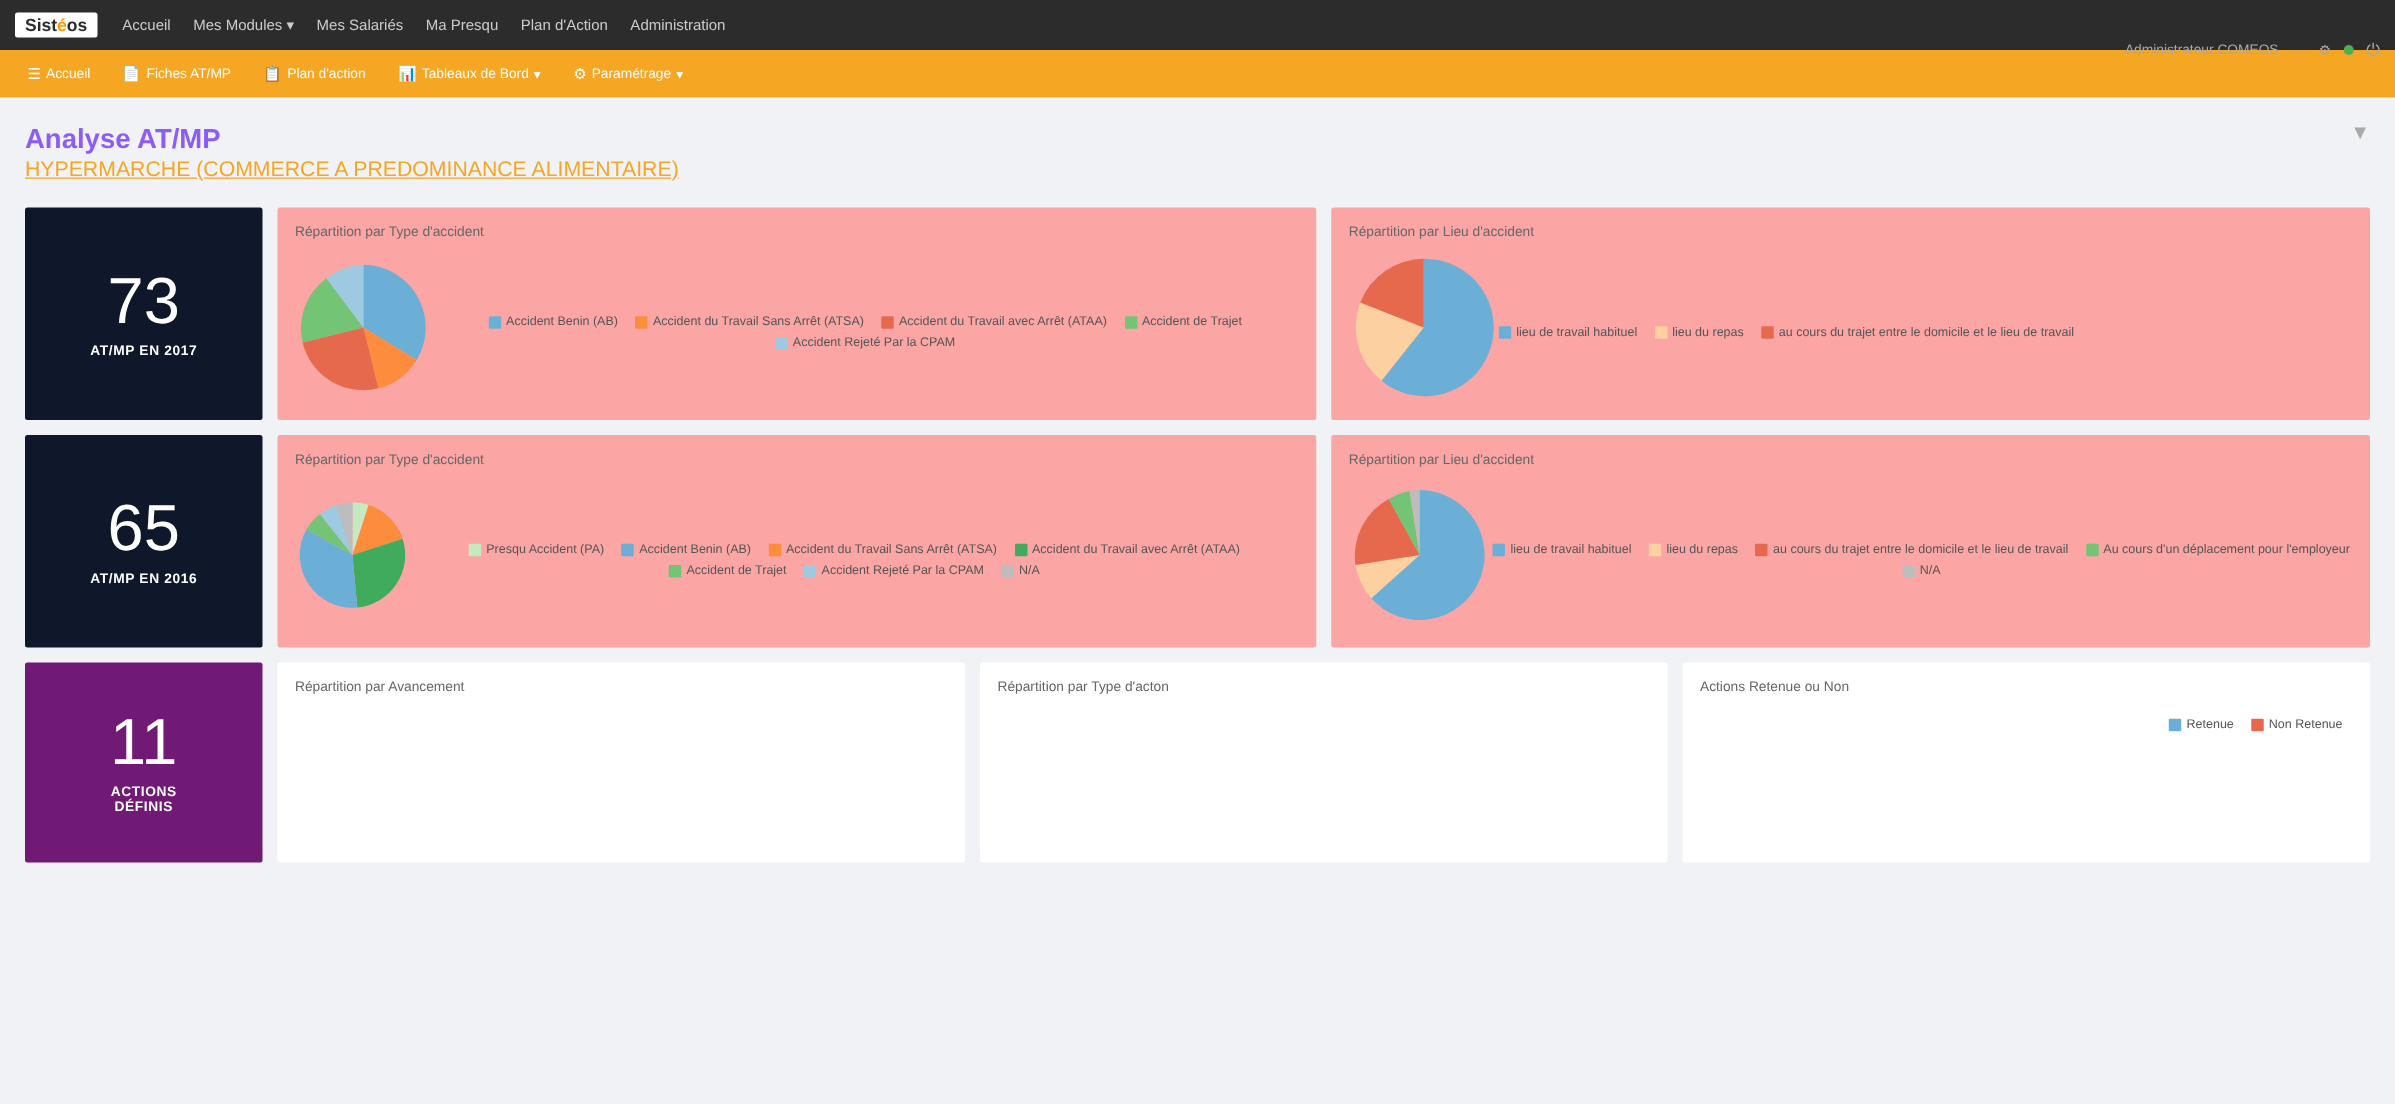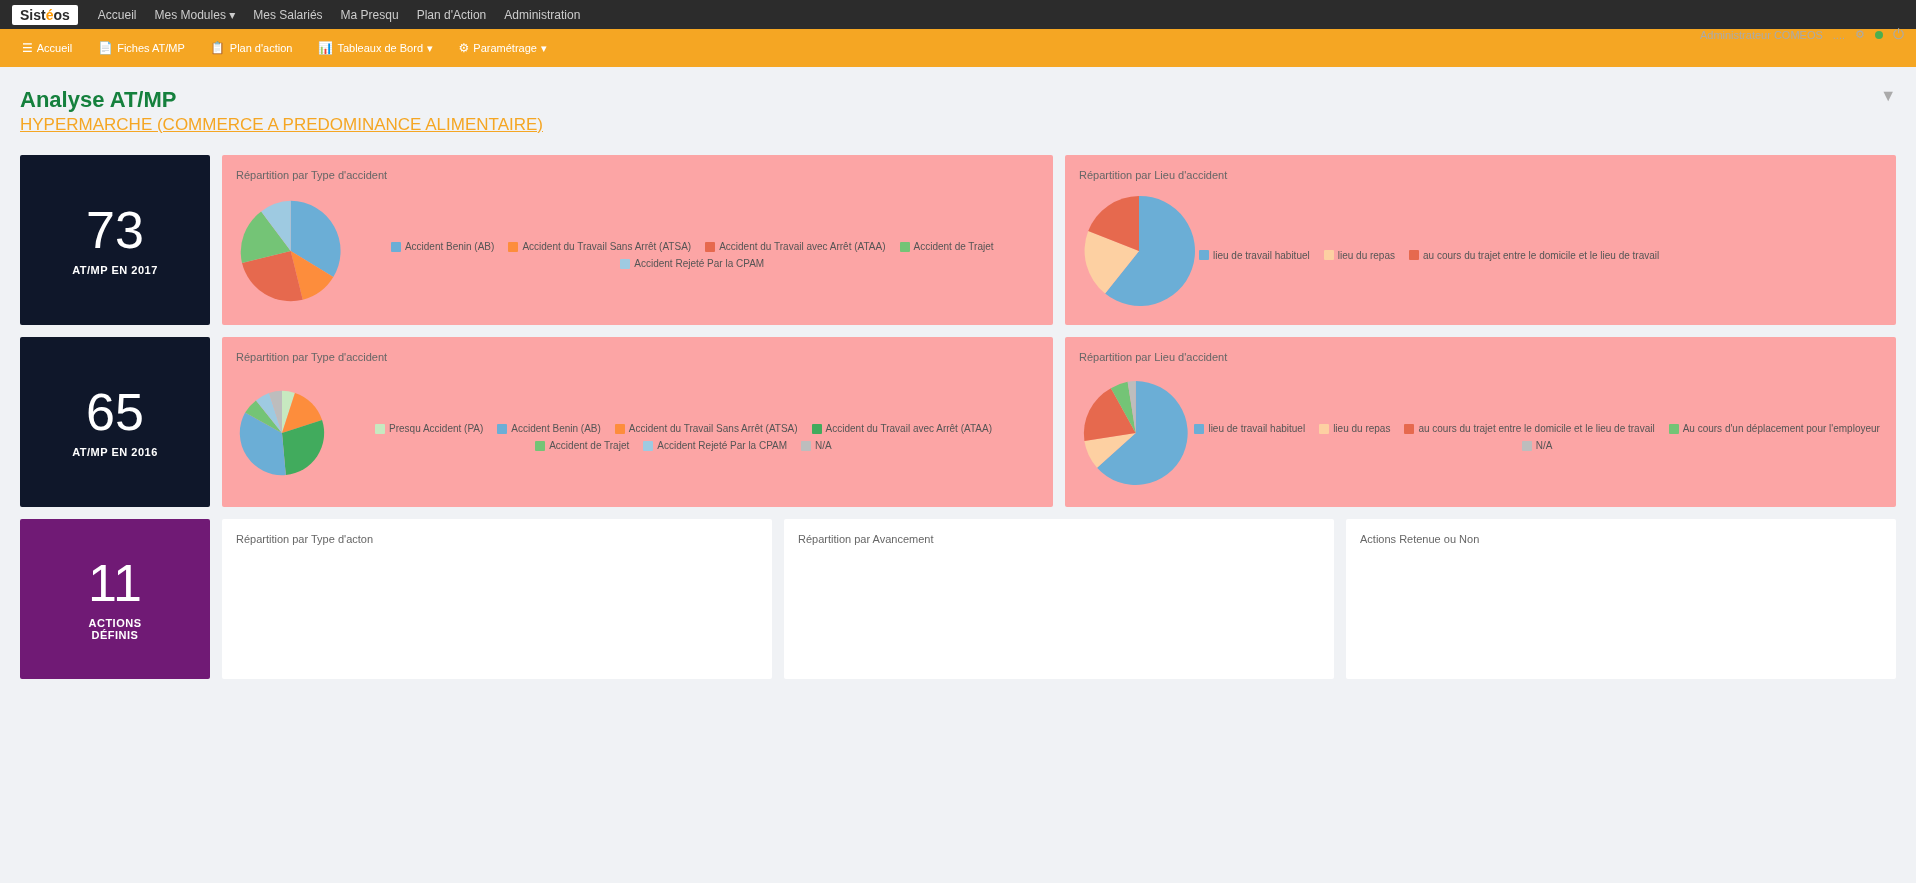--- a/index.html
+++ b/index.html
@@ -1,21 +1,21 @@
 <!DOCTYPE html>
 <html><head>
   <meta charset="utf-8">
   <style>
     * { margin: 0; padding: 0; box-sizing: border-box; }
     body { font-family: Arial, sans-serif; font-size: 12px; background: #f0f2f5; color: #333; }
 
     
     .top-nav {
       background: #2c2c2c;
-      height: 29px;
+      height: 40px;
       display: flex;
       align-items: center;
       padding: 0 12px;
       justify-content: space-between;
     }
     .top-nav-left { display: flex; align-items: center; gap: 20px; }
     .logo {
       background: white;
       padding: 2px 8px;
       font-size: 14px;
@@ -64,21 +64,21 @@
       min-height: calc(100vh - 82px);
     }
 
     .page-header {
       margin-bottom: 20px;
       position: relative;
     }
     .page-title {
       font-size: 22px;
       font-weight: bold;
-      color: #15803d;
+      color: #8b5cf6;
     }
     .page-subtitle {
       font-size: 17px;
       color: #f5a623;
       margin-top: 2px;
       text-decoration: underline;
     }
     .filter-icon {
       position: absolute;
       right: 0;
@@ -449,24 +449,34 @@
   </div>
 
   <div class="cards-row">
     <div class="action-stat-card">
       <div class="stat-number">11</div>
       <div class="stat-label" style="white-space:pre-line">ACTIONS
 DÉFINIS</div>
     </div>
     <div class="action-charts-trio">
       <div class="action-chart-panel">
+        <div class="chart-panel-title">Répartition par Avancement</div>
+      </div>
+      <div class="action-chart-panel">
         <div class="chart-panel-title">Répartition par Type d'acton</div>
-      </div>
-      <div class="action-chart-panel">
-        <div class="chart-panel-title">Répartition par Avancement</div>
       </div>
       <div class="action-chart-panel">
         <div class="chart-panel-title">Actions Retenue ou Non</div>
+        <div class="action-legend">
+          <div class="legend-item">
+            <div class="legend-dot" style="background:#6baed6"></div>
+            <span>Retenue</span>
+          </div>
+          <div class="legend-item">
+            <div class="legend-dot" style="background:#e6694e"></div>
+            <span>Non Retenue</span>
+          </div>
+        </div>
       </div>
     </div>
   </div>
 
 </div>
 
 </body></html>

